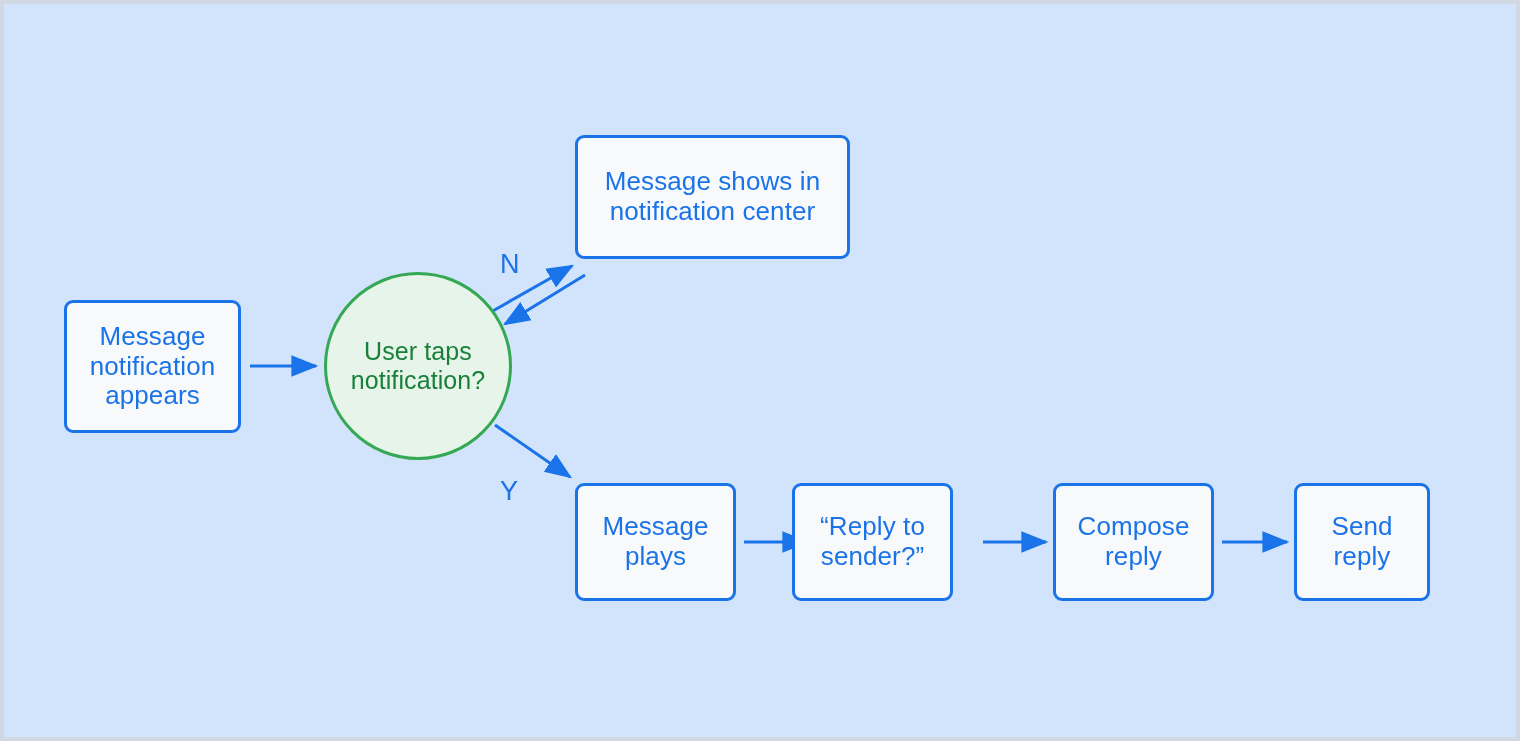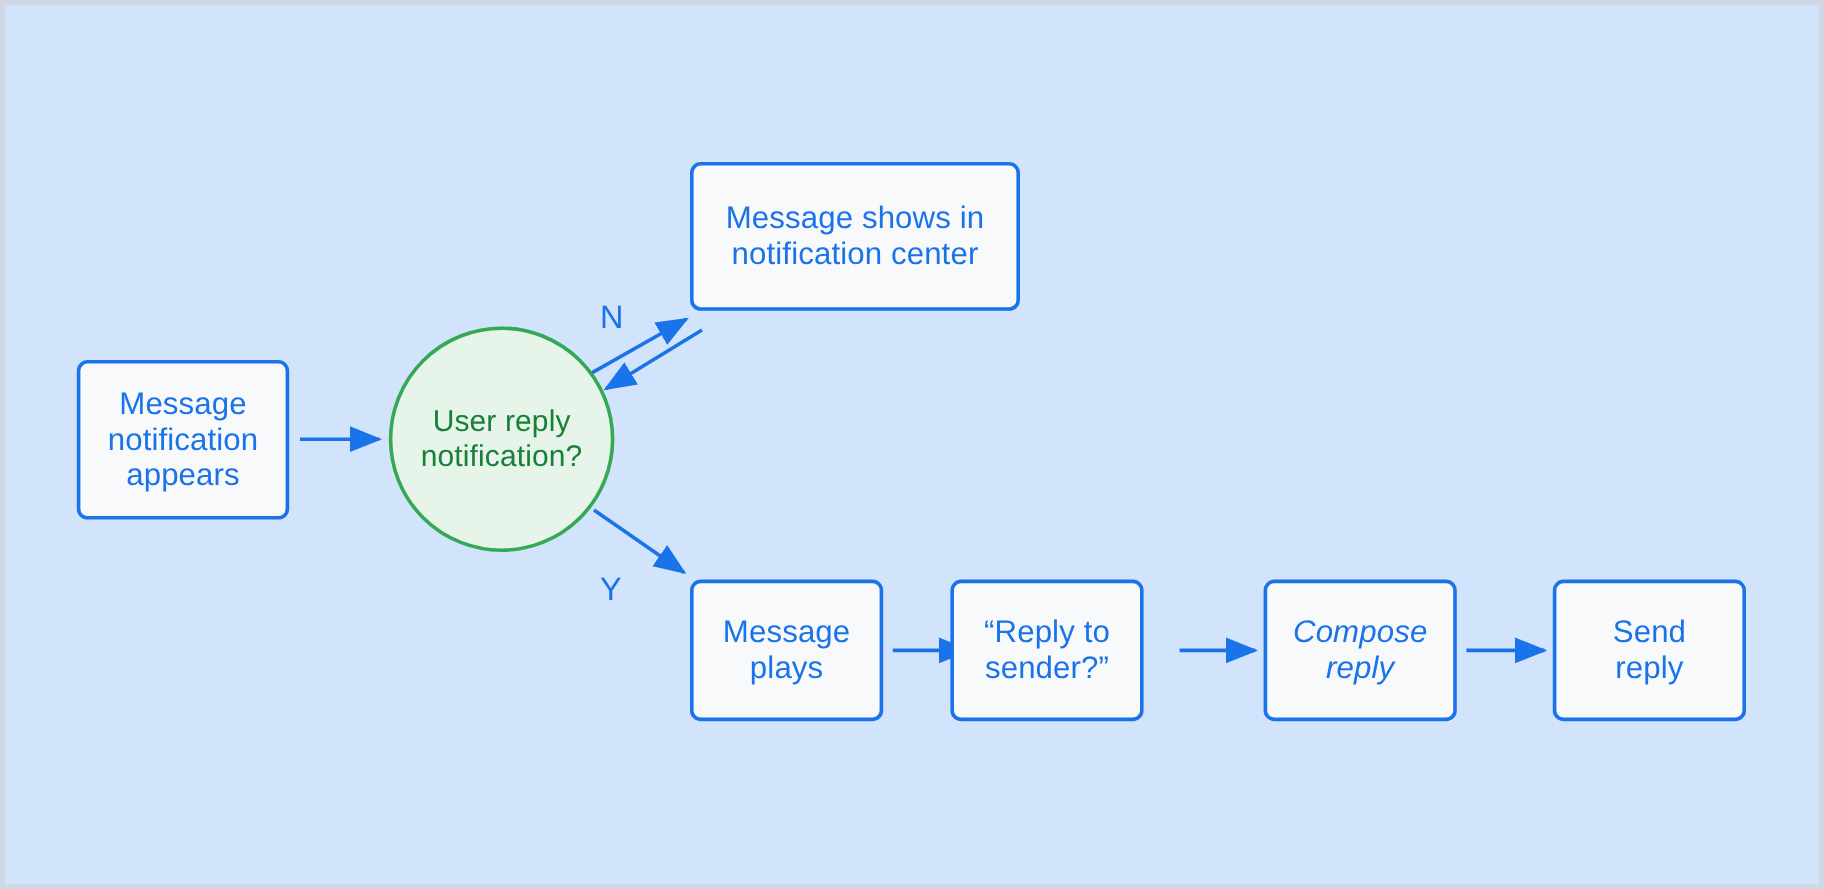--- a/index.html
+++ b/index.html
@@ -92,45 +92,45 @@
     <line x1="1218" y1="538" x2="1283" y2="538" stroke="#1a73e8" stroke-width="3" marker-end="url(#ah)"></line>
   </svg>
 
   <div class="node node-box" style="left:60px; top:296px; width:177px; height:133px;">
     <span class="node-label">Message
 notification
 appears</span>
   </div>
 
   <div class="node node-circle" style="left:320px; top:268px; width:188px; height:188px;">
-    <span class="node-label circle-label">User reply
+    <span class="node-label circle-label">User taps
 notification?</span>
   </div>
 
   <div class="node node-box" style="left:571px; top:131px; width:275px; height:124px;">
     <span class="node-label">Message shows in
 notification center</span>
   </div>
 
   <div class="node node-box" style="left:571px; top:479px; width:161px; height:118px;">
     <span class="node-label">Message
 plays</span>
   </div>
 
   <div class="node node-box" style="left:788px; top:479px; width:161px; height:118px;">
     <span class="node-label">“Reply to
 sender?”</span>
   </div>
 
-  <div class="node node-box" style="left:1049px; top:479px; width:161px; height:118px;font-style:italic;">
+  <div class="node node-box" style="left:1049px; top:479px; width:161px; height:118px;">
     <span class="node-label">Compose
 reply</span>
   </div>
 
-  <div class="node node-box" style="left:1290px; top:479px; width:161px; height:118px;">
+  <div class="node node-box" style="left:1290px; top:479px; width:136px; height:118px;">
     <span class="node-label">Send
 reply</span>
   </div>
 
   <span class="edge-label" style="left:496px; top:247px;">N</span>
 
   <span class="edge-label" style="left:496px; top:474px;">Y</span>
 
 </div>
 

